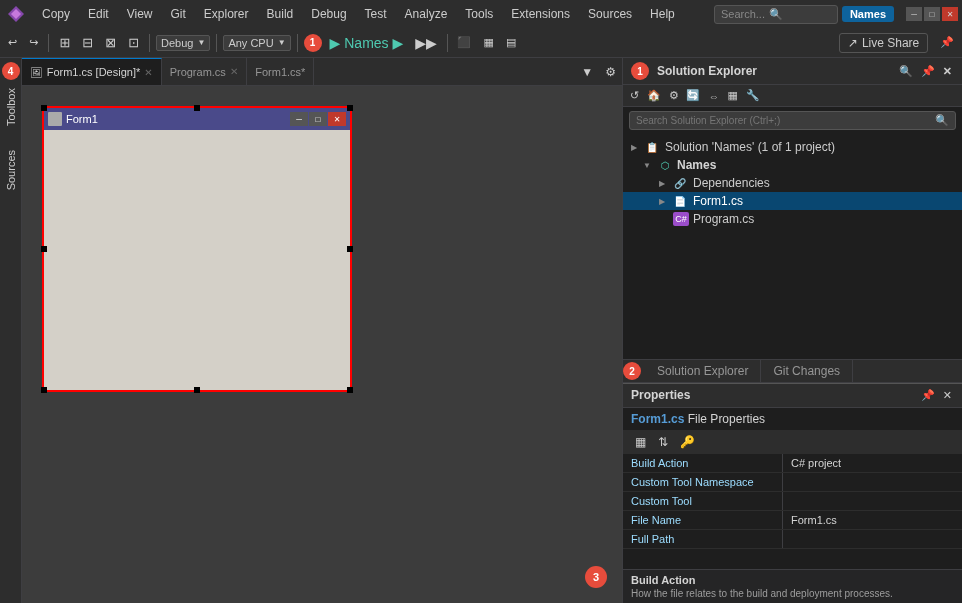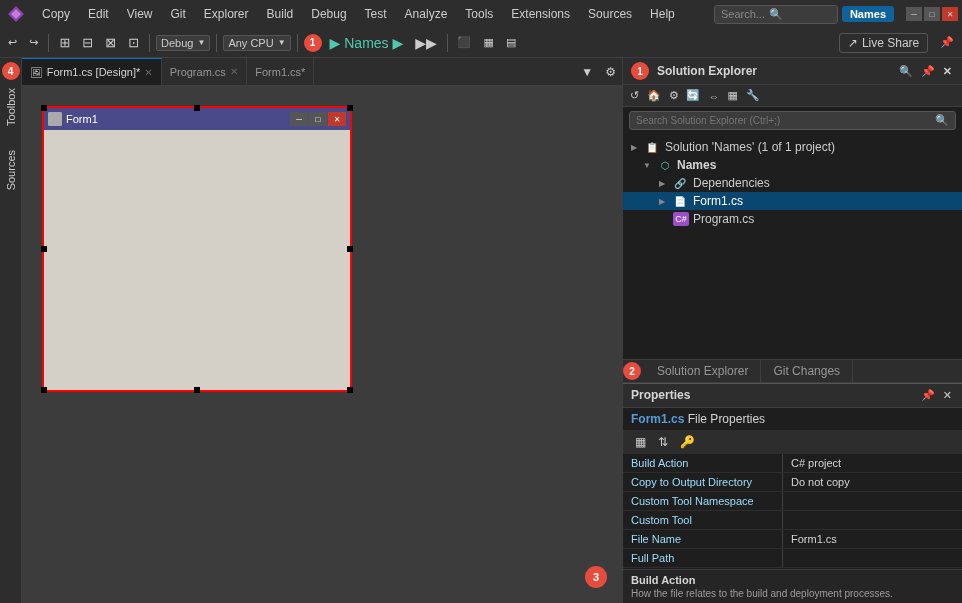--- a/index.html
+++ b/index.html
@@ -715,24 +715,20 @@
         <span class="props-toolbar-btn">⇅</span>
         <span class="props-toolbar-btn">🔑</span>
       </div>
 
       <div class="props-table">
         <div class="prop-row">
           <div class="prop-name">Build Action</div>
           <div class="prop-value">C# project</div>
         </div>
         <div class="prop-row">
-          <div class="prop-name">Copy to Output Directory</div>
-          <div class="prop-value">Do not copy</div>
-        </div>
-        <div class="prop-row">
           <div class="prop-name">Custom Tool Namespace</div>
           <div class="prop-value"></div>
         </div>
         <div class="prop-row">
           <div class="prop-name">Custom Tool</div>
           <div class="prop-value"></div>
         </div>
         <div class="prop-row">
           <div class="prop-name">File Name</div>
           <div class="prop-value">Form1.cs</div>

